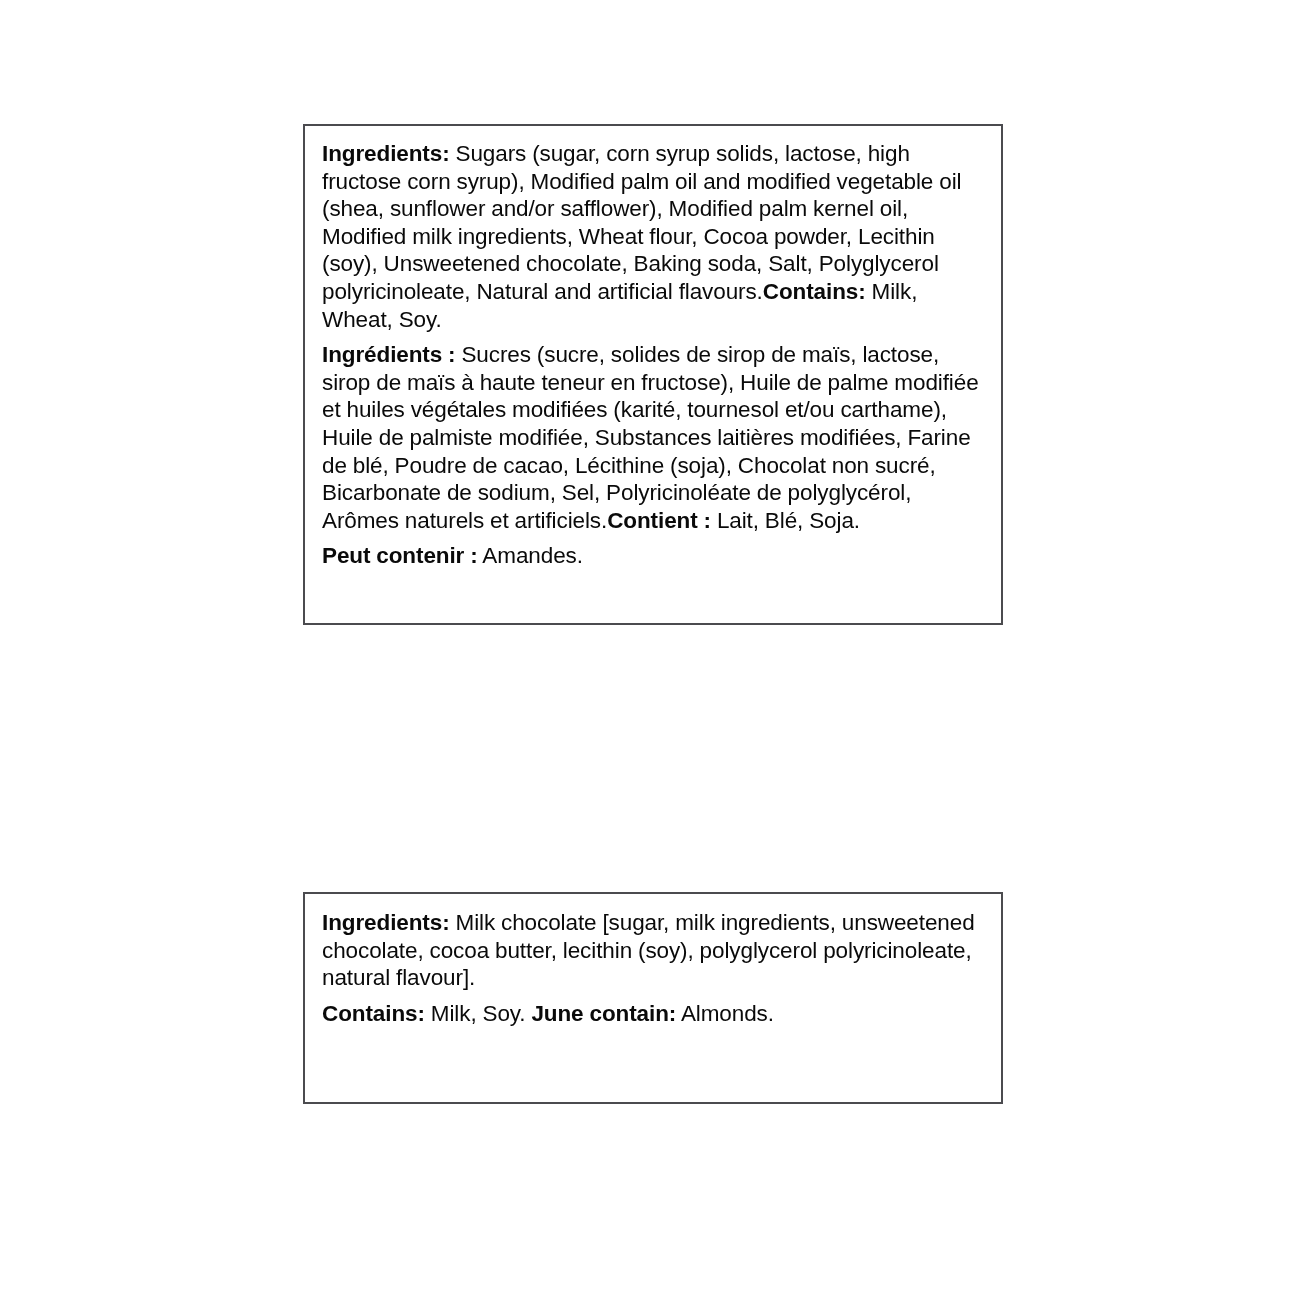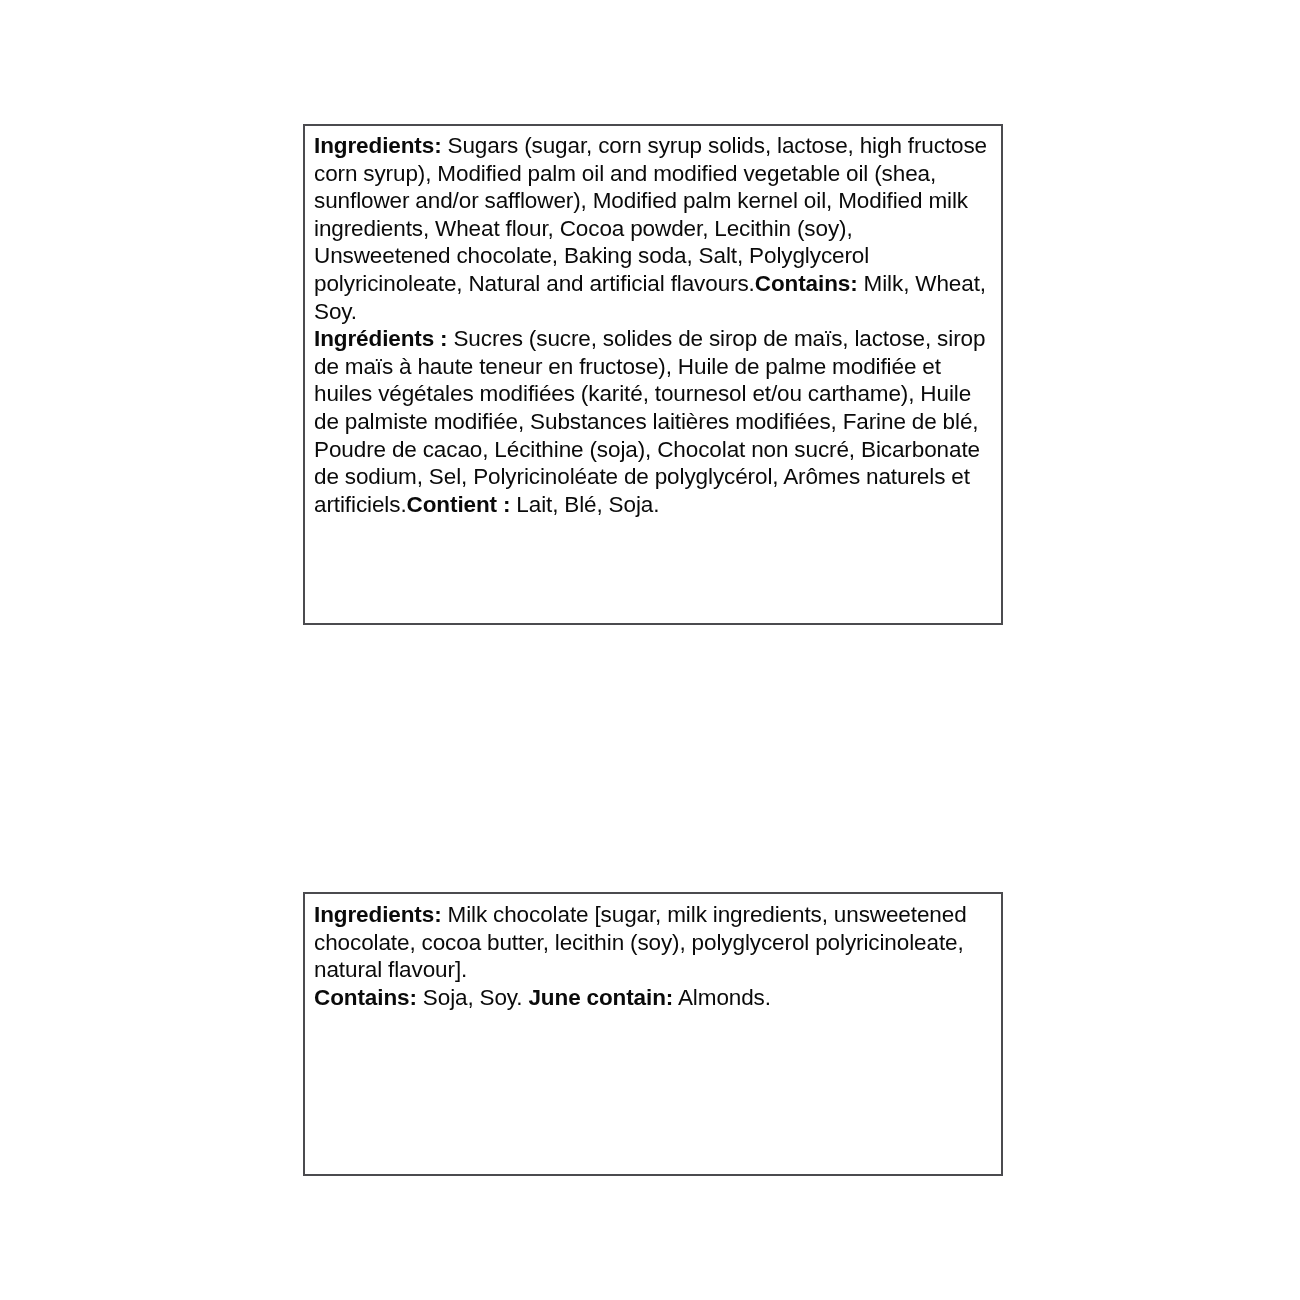--- a/index.html
+++ b/index.html
@@ -34,26 +34,26 @@
     width: 700px;
     height: 501px;
     padding: 6px 8px 6px 9px;
   }
 
   
   #panel-ingredients-secondary {
     left: 303px;
     top: 892px;
     width: 700px;
-    height: 284px;
+    height: 212px;
     padding: 7px 8px 6px 9px;
   }
 
   .stmt {
-    margin: 0;
+    margin: 8px;
     padding: 0;
     text-align: left;
     white-space: normal;
     word-spacing: -0.2px;
   }
 
   .b {
     font-weight: bold;
   }
 
@@ -65,22 +65,23 @@
 </head>
 <body>
 
 <div id="panel-ingredients-primary" class="label-panel">
 
   <p class="stmt"><span class="b">Ingredients:</span><span> Sugars (sugar, corn syrup solids, lactose, high fructose corn syrup), Modified palm oil and modified vegetable oil (shea, sunflower and/or safflower), Modified palm kernel oil, Modified milk ingredients, Wheat flour, Cocoa powder, Lecithin (soy), Unsweetened chocolate, Baking soda, Salt, Polyglycerol polyricinoleate, Natural and artificial flavours.</span><span class="b">Contains:</span><span> Milk, Wheat, Soy.</span></p>
 
 
   <p class="stmt"><span class="b">Ingrédients :</span><span> Sucres (sucre, solides de sirop de maïs, lactose, sirop de maïs à haute teneur en fructose), Huile de palme modifiée et huiles végétales modifiées (karité, tournesol et/ou carthame), Huile de palmiste modifiée, Substances laitières modifiées, Farine de blé, Poudre de cacao, Lécithine (soja), Chocolat non sucré, Bicarbonate de sodium, Sel, Polyricinoléate de polyglycérol, Arômes naturels et artificiels.</span><span class="b">Contient :</span><span> Lait, Blé, Soja.</span></p>
 
+  <p class="stmt"><span class="b">Peut contenir :</span><span> Amandes.</span></p>
 </div>
 
 <div id="panel-ingredients-secondary" class="label-panel">
 
   <p class="stmt"><span class="b">Ingredients:</span><span> Milk chocolate [sugar, milk ingredients, unsweetened chocolate, cocoa butter, lecithin (soy), polyglycerol polyricinoleate, natural flavour].</span></p>
 
-  <p class="stmt"><span class="b">Contains:</span><span> Soja, Soy. </span><span class="b">June contain:</span><span> Almonds.</span></p>
+  <p class="stmt"><span class="b">Contains:</span><span> Milk, Soy. </span><span class="b">June contain:</span><span> Almonds.</span></p>
 
 
 </div>
 
 </body></html>

